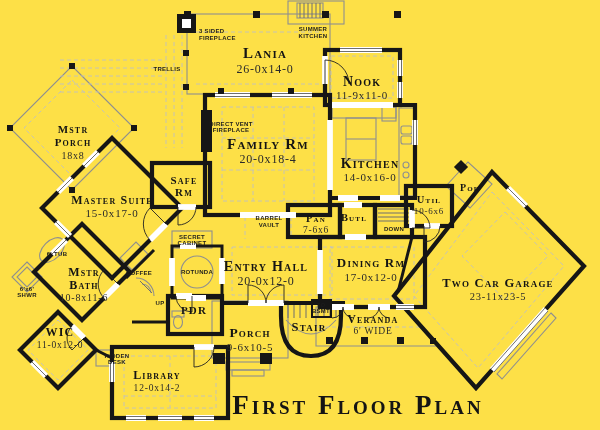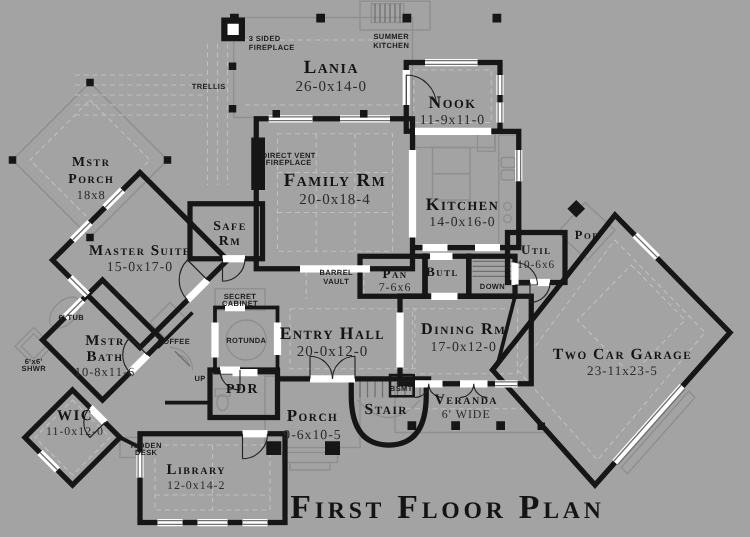--- a/index.html
+++ b/index.html
@@ -1,16 +1,16 @@
 <!DOCTYPE html>
 <html><head>
 <meta charset="utf-8">
 <style>
   html,body{margin:0;padding:0;background:#fff;}
-  #plan-wrap{width:600px;height:430px;background:#a3a3a3;position:relative;overflow:hidden;}
+  #plan-wrap{width:600px;height:430px;background:#fde047;position:relative;overflow:hidden;}
   svg{display:block;}
   text{fill:#141414;}
   .rm{font-family:"Liberation Serif",serif;font-weight:bold;font-variant:small-caps;letter-spacing:1.2px;text-anchor:middle;}
   .dim{font-family:"Liberation Serif",serif;font-weight:normal;letter-spacing:0.8px;text-anchor:middle;fill:#2a2a2a;}
   .ann{font-family:"Liberation Sans",sans-serif;font-weight:bold;font-size:6px;letter-spacing:0.3px;text-anchor:middle;fill:#1c1c1c;}
   .annL{font-family:"Liberation Sans",sans-serif;font-weight:bold;font-size:6px;letter-spacing:0.3px;text-anchor:start;fill:#1c1c1c;}
   .ttl{font-family:"Liberation Serif",serif;font-weight:bold;font-variant:small-caps;letter-spacing:3px;font-size:27px;text-anchor:middle;}
   .thin{stroke:#8f8f8f;stroke-width:1.1;fill:none;}
   .dash{stroke:#bfbfbf;stroke-width:0.9;fill:none;stroke-dasharray:4 3;}
   .wall{stroke:#161616;stroke-width:4.2;fill:none;stroke-linejoin:miter;}

